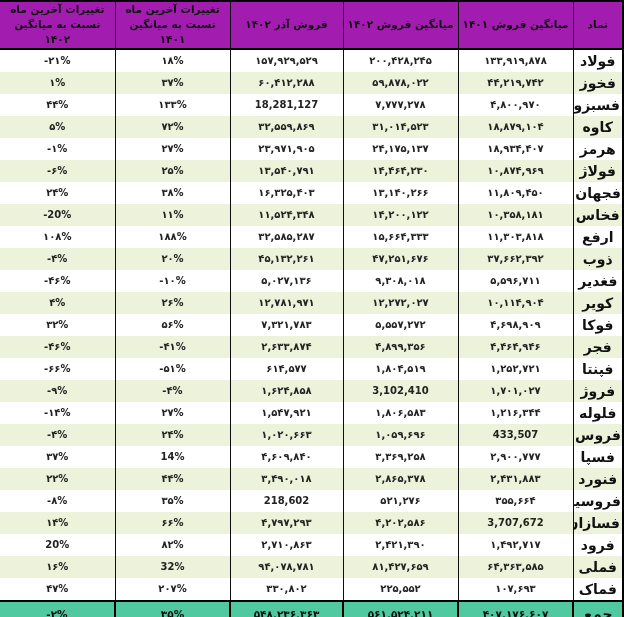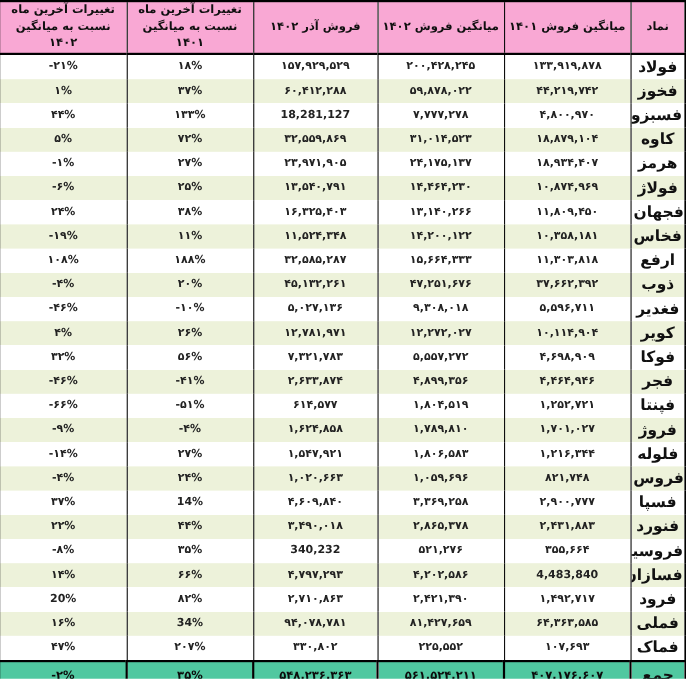--- a/index.html
+++ b/index.html
@@ -23,21 +23,21 @@
   col.c-chg1401{width:115px;}
   col.c-chg1402{width:116px;}
   th,td{
     border-left:1.5px solid #0e0e0e;
     border-right:1.5px solid #0e0e0e;
     padding:0 2px;
     text-align:center;vertical-align:middle;
     overflow:hidden;white-space:normal;
   }
   thead th{
-    background:#f9a8d4;
+    background:#a21caf;
     color:#101010;
     font-size:10.5px;font-weight:bold;
     height:31px;line-height:1.45;
     border-bottom:2.5px solid #000;
     margin-left:36px;
   }
   tbody td{
     font-size:10px;font-weight:bold;color:#222;
     height:22px;
     border-top:0;border-bottom:0;
@@ -132,21 +132,21 @@
           <td class="num">۱۶,۳۲۵,۴۰۳</td>
           <td class="pct">۳۸%</td>
           <td class="pct">۲۴%</td>
         </tr>
         <tr class="alt">
           <td class="sym">فخاس</td>
           <td class="num">۱۰,۳۵۸,۱۸۱</td>
           <td class="num">۱۴,۲۰۰,۱۲۲</td>
           <td class="num">۱۱,۵۲۴,۳۴۸</td>
           <td class="pct">۱۱%</td>
-          <td class="pct">-۱۹%</td>
+          <td class="pct">-20%</td>
         </tr>
         <tr>
           <td class="sym">ارفع</td>
           <td class="num">۱۱,۳۰۳,۸۱۸</td>
           <td class="num">۱۵,۶۶۴,۳۳۳</td>
           <td class="num">۳۲,۵۸۵,۲۸۷</td>
           <td class="pct">۱۸۸%</td>
           <td class="pct">۱۰۸%</td>
         </tr>
         <tr class="alt">
@@ -193,36 +193,36 @@
           <td class="sym">فپنتا</td>
           <td class="num">۱,۲۵۲,۷۲۱</td>
           <td class="num">۱,۸۰۴,۵۱۹</td>
           <td class="num">۶۱۴,۵۷۷</td>
           <td class="pct">-۵۱%</td>
           <td class="pct">-۶۶%</td>
         </tr>
         <tr class="alt">
           <td class="sym">فروژ</td>
           <td class="num">۱,۷۰۱,۰۲۷</td>
-          <td class="num">۱,۷۸۹,۸۱۰</td>
+          <td class="num">3,102,410</td>
           <td class="num">۱,۶۲۴,۸۵۸</td>
           <td class="pct">-۴%</td>
           <td class="pct">-۹%</td>
         </tr>
         <tr>
           <td class="sym">فلوله</td>
           <td class="num">۱,۲۱۶,۳۴۴</td>
           <td class="num">۱,۸۰۶,۵۸۳</td>
           <td class="num">۱,۵۴۷,۹۲۱</td>
           <td class="pct">۲۷%</td>
           <td class="pct">-۱۴%</td>
         </tr>
         <tr class="alt">
           <td class="sym">فروس</td>
-          <td class="num">۸۲۱,۷۴۸</td>
+          <td class="num">433,507</td>
           <td class="num">۱,۰۵۹,۶۹۶</td>
           <td class="num">۱,۰۲۰,۶۶۳</td>
           <td class="pct">۲۴%</td>
           <td class="pct">-۴%</td>
         </tr>
         <tr>
           <td class="sym">فسپا</td>
           <td class="num">۲,۹۰۰,۷۷۷</td>
           <td class="num">۳,۳۶۹,۲۵۸</td>
           <td class="num">۴,۶۰۹,۸۴۰</td>
@@ -234,46 +234,46 @@
           <td class="num">۲,۴۳۱,۸۸۳</td>
           <td class="num">۲,۸۶۵,۳۷۸</td>
           <td class="num">۳,۴۹۰,۰۱۸</td>
           <td class="pct">۴۴%</td>
           <td class="pct">۲۲%</td>
         </tr>
         <tr>
           <td class="sym">فروسیل</td>
           <td class="num">۳۵۵,۶۶۴</td>
           <td class="num">۵۲۱,۲۷۶</td>
-          <td class="num">340,232</td>
+          <td class="num">218,602</td>
           <td class="pct">۳۵%</td>
           <td class="pct">-۸%</td>
         </tr>
         <tr class="alt">
           <td class="sym">فسازان</td>
-          <td class="num">4,483,840</td>
+          <td class="num">3,707,672</td>
           <td class="num">۴,۲۰۲,۵۸۶</td>
           <td class="num">۴,۷۹۷,۲۹۳</td>
           <td class="pct">۶۶%</td>
           <td class="pct">۱۴%</td>
         </tr>
         <tr>
           <td class="sym">فرود</td>
           <td class="num">۱,۴۹۲,۷۱۷</td>
           <td class="num">۲,۴۲۱,۳۹۰</td>
           <td class="num">۲,۷۱۰,۸۶۳</td>
           <td class="pct">۸۲%</td>
           <td class="pct">20%</td>
         </tr>
         <tr class="alt">
           <td class="sym">فملی</td>
           <td class="num">۶۴,۳۶۳,۵۸۵</td>
           <td class="num">۸۱,۴۲۷,۶۵۹</td>
           <td class="num">۹۴,۰۷۸,۷۸۱</td>
-          <td class="pct">34%</td>
+          <td class="pct">32%</td>
           <td class="pct">۱۶%</td>
         </tr>
         <tr>
           <td class="sym">فماک</td>
           <td class="num">۱۰۷,۶۹۳</td>
           <td class="num">۲۲۵,۵۵۲</td>
           <td class="num">۳۳۰,۸۰۲</td>
           <td class="pct">۲۰۷%</td>
           <td class="pct">۴۷%</td>
         </tr>

